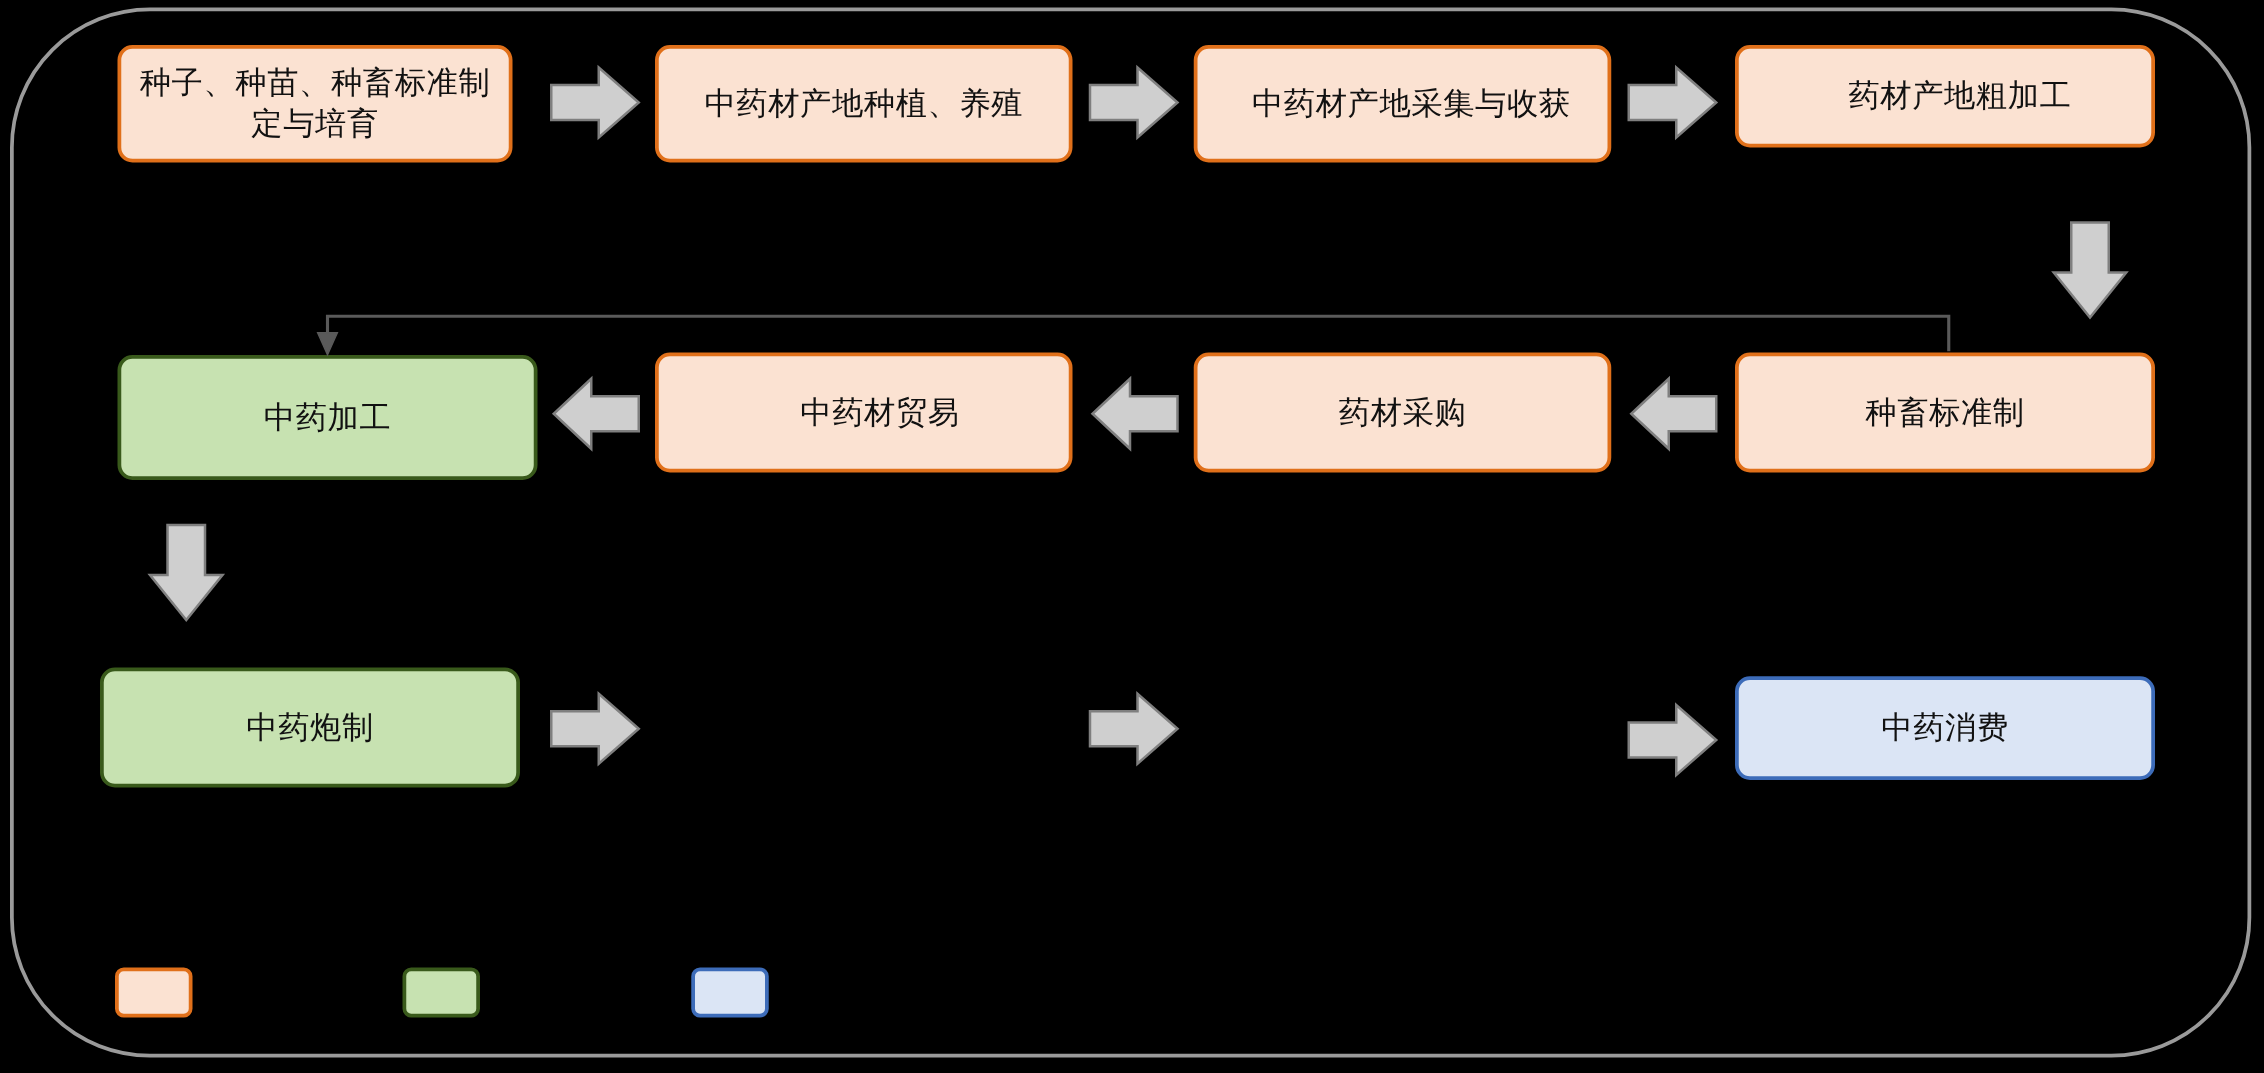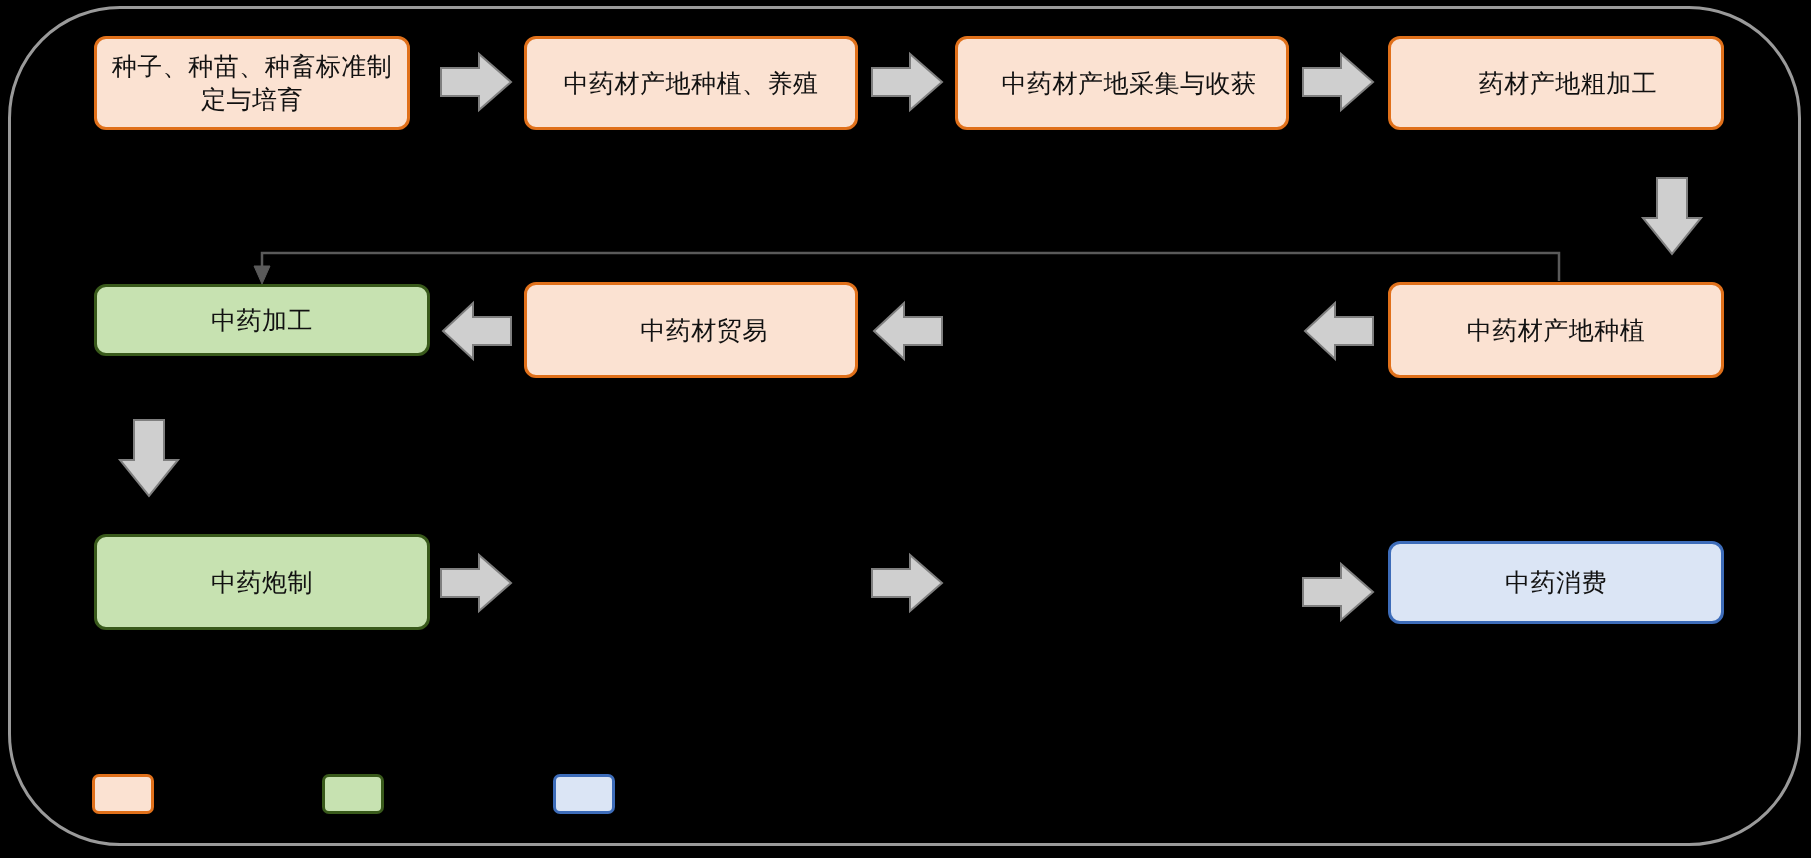--- a/index.html
+++ b/index.html
@@ -103,38 +103,41 @@
   </div>
 
   <div class="node orange" style="left:524px; top:36px; width:334px; height:94px;">
     <span class="node-label">中药材产地种植、养殖</span>
   </div>
 
   <div class="node orange" style="left:955px; top:36px; width:334px; height:94px;padding-left:24px;">
     <span class="node-label">中药材产地采集与收获</span>
   </div>
 
-  <div class="node orange" style="left:1388px; top:36px; width:336px; height:94px;padding-left:34px;">
+  <div class="node orange" style="left:1388px; top:36px; width:336px; height:82px;padding-left:34px;">
     <span class="node-label">药材产地粗加工</span>
   </div>
 
-  <div class="node green" style="left:94px; top:284px; width:336px; height:72px;">
+  <div class="node green" style="left:94px; top:284px; width:336px; height:100px;">
     <span class="node-label">中药加工</span>
   </div>
 
   <div class="node orange" style="left:524px; top:282px; width:334px; height:96px;padding-left:36px;">
     <span class="node-label">中药材贸易</span>
   </div>
 
+  <div class="node orange" style="left:955px; top:282px; width:334px; height:96px;">
+    <span class="node-label">药材采购</span>
+  </div>
 
   <div class="node orange" style="left:1388px; top:282px; width:336px; height:96px;">
-    <span class="node-label">中药材产地种植</span>
+    <span class="node-label">种畜标准制</span>
   </div>
 
-  <div class="node green" style="left:94px; top:534px; width:336px; height:96px;">
+  <div class="node green" style="left:80px; top:534px; width:336px; height:96px;">
     <span class="node-label">中药炮制</span>
   </div>
 
 
 
   <div class="node blue" style="left:1388px; top:541px; width:336px; height:83px;">
     <span class="node-label">中药消费</span>
   </div>
 
   <svg class="arrow-svg" style="left:441px; top:52px;" width="72" height="60" viewBox="0 0 72 60">

